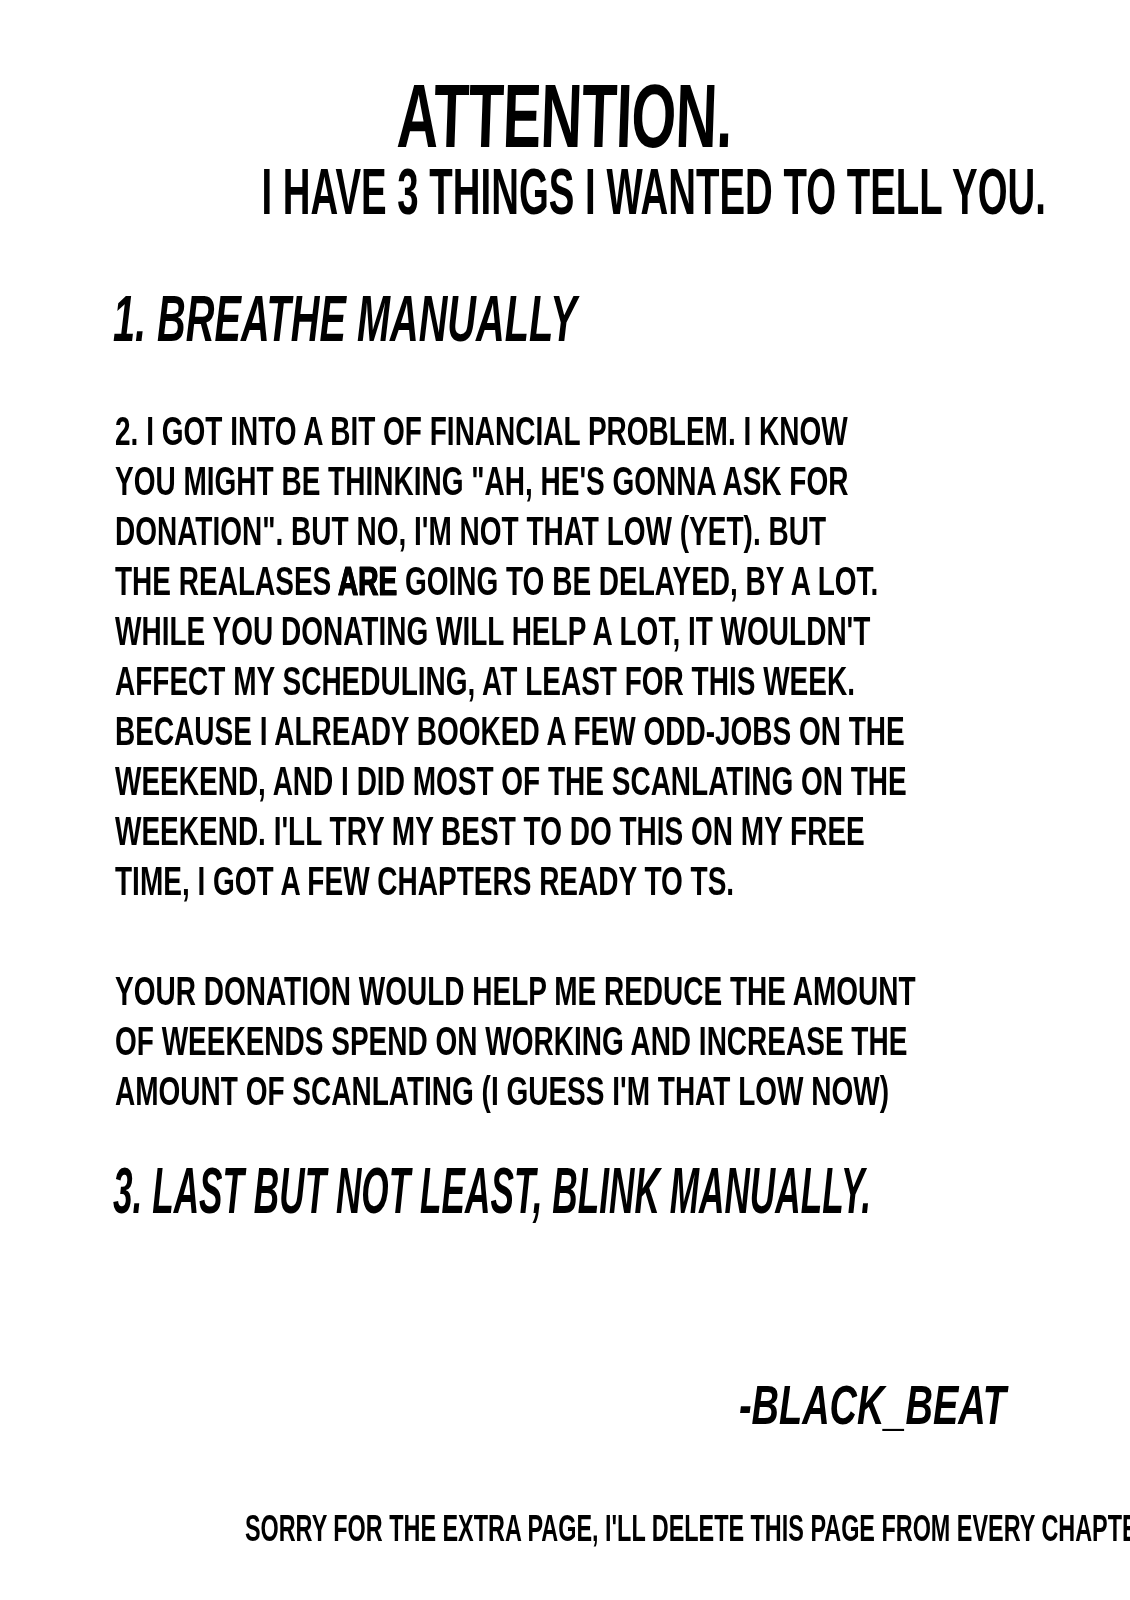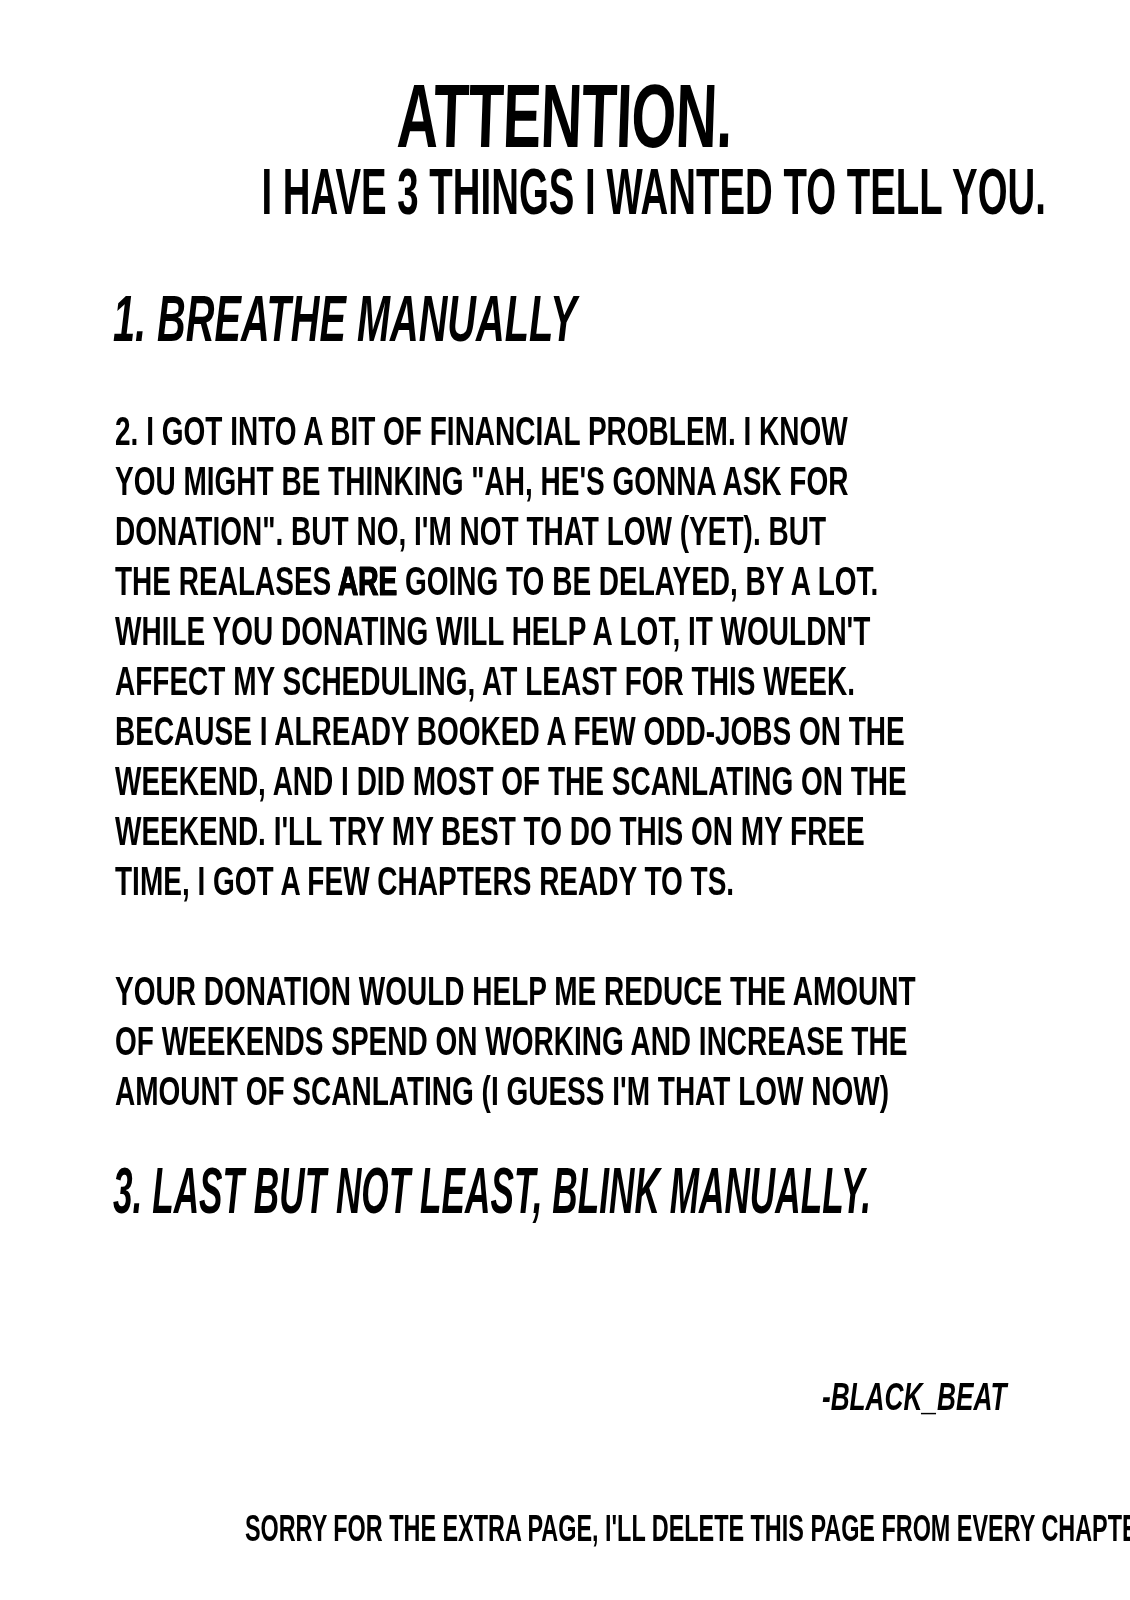--- a/index.html
+++ b/index.html
@@ -28,21 +28,21 @@
   .t-h1 { top: 284px; left: 113px; font-size: 64px; line-height: 1.1; font-style: italic; }
   .t-h1 .cond { transform: scaleX(0.62); }
 
   .t-para1 { top: 406px; left: 115px; font-size: 40px; line-height: 50px; }
   .t-para2 { top: 966px; left: 115px; font-size: 40px; line-height: 50px; }
   .t-para1 .cond, .t-para2 .cond { transform: scaleX(0.70); }
 
   .t-h3 { top: 1156px; left: 113px; font-size: 64px; line-height: 1.1; font-style: italic; }
   .t-h3 .cond { transform: scaleX(0.55); }
 
-  .t-sig { top: 1378px; right: 124px; font-size: 38px; line-height: 1; font-style: italic; }
+  .t-sig { top: 1378px; right: 124px; font-size: 55px; line-height: 1; font-style: italic; }
   .t-sig .cond { transform: scaleX(0.69); }
 
   .t-foot { top: 1510px; font-size: 36px; line-height: 37px; }
   .t-foot .cond { transform: scaleX(0.65); }
 
   .em {
     -webkit-text-stroke: 1.1px #000000;
     text-shadow: 0.6px 0 0 #000000, -0.6px 0 0 #000000;
   }
 </style>

